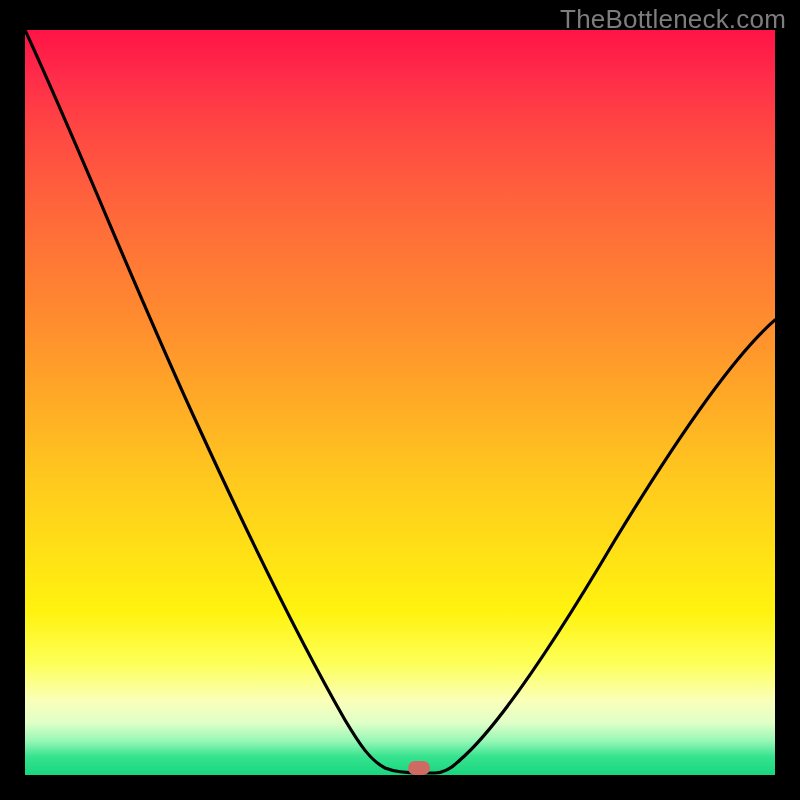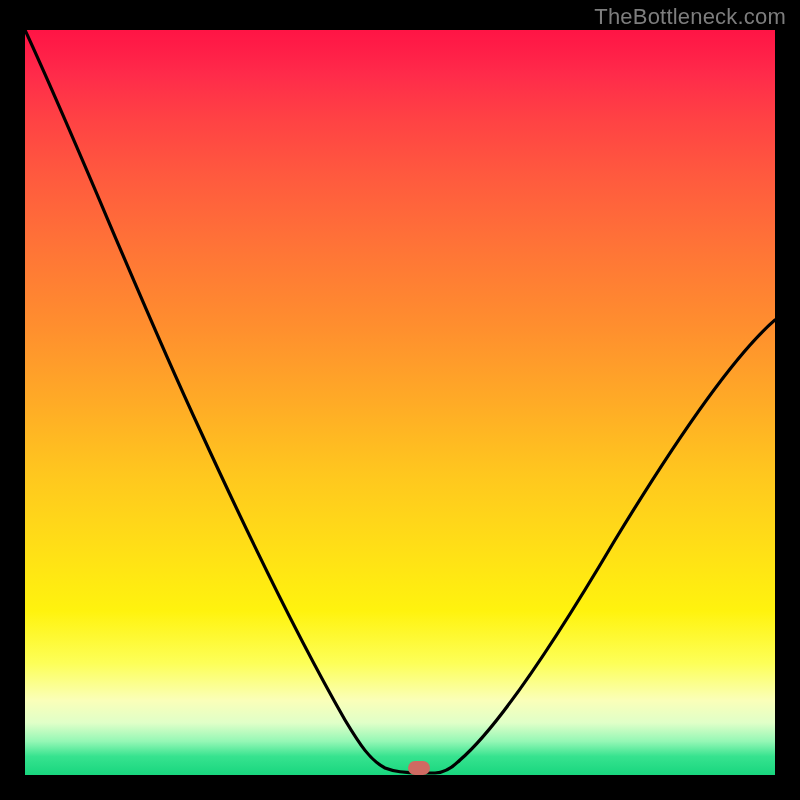--- a/index.html
+++ b/index.html
@@ -15,21 +15,21 @@
     position: relative;
     width: 800px;
     height: 800px;
     background: #000;
   }
   .watermark {
     position: absolute;
     top: 4px;
     right: 14px;
     color: #7d7d7d;
-    font-size: 22px;
+    font-size: 26px;
     font-weight: 500;
     letter-spacing: 0.2px;
     z-index: 20;
   }
   .plot-area {
     position: absolute;
     left: 25px;
     top: 30px;
     width: 750px;
     height: 745px;

